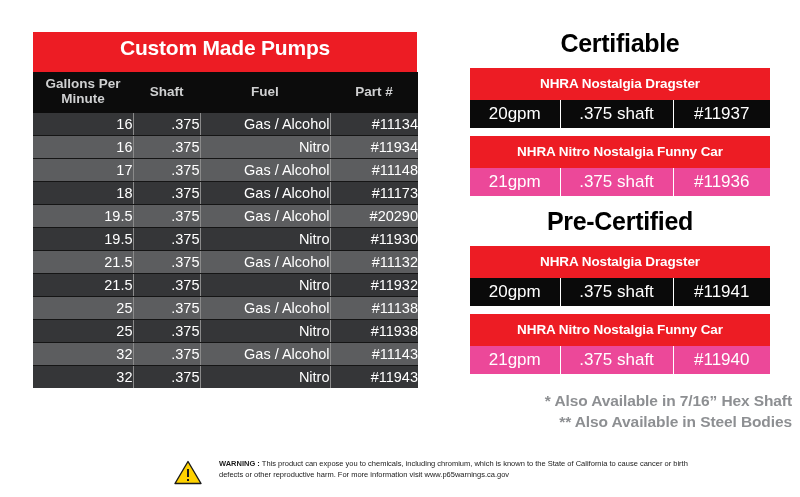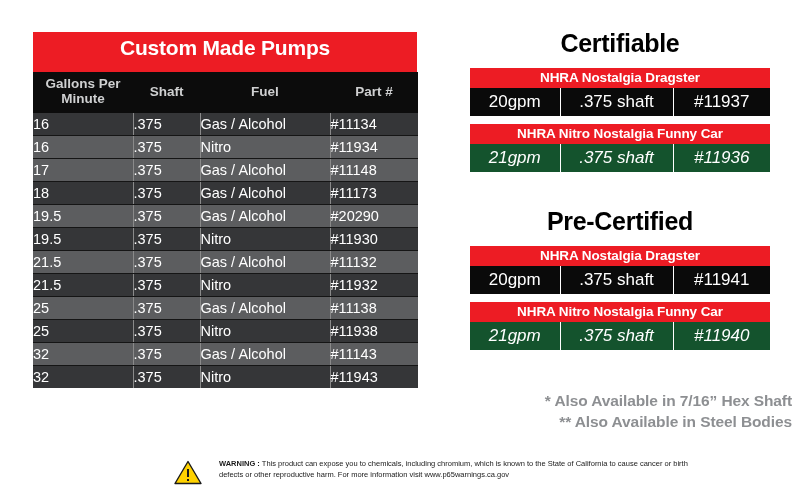--- a/index.html
+++ b/index.html
@@ -56,21 +56,21 @@
     height: 32px;
     vertical-align: middle;
     border: none;
     line-height: 1.08;
   }
   .main-grid thead th.hdr-gpm { padding-left: 4px; padding-right: 4px; }
 
   .main-grid tbody td {
     color: #ffffff;
     font-size: 14.5px;
-    text-align: left;
+    text-align: right;
     height: 22px;
     padding: 0;
     border-right: 1px solid #8a8a8a;
     border-bottom: 1px solid #151515;
     line-height: 22px;
     white-space: nowrap;
   }
   .main-grid tbody td:last-child { border-right: none; }
   .main-grid tbody tr.odd td  { background: #353638; }
   .main-grid tbody tr.even td { background: #5c5d5f; }
@@ -104,37 +104,37 @@
   .cert-table col.k1 { width: 90px; }
   .cert-table col.k2 { width: 113px; }
   .cert-table col.k3 { width: 97px; }
 
   .cert-table tr.band td {
     background: #ed1c24;
     color: #ffffff;
     font-size: 13.5px;
     font-weight: bold;
     text-align: center;
-    height: 20px;
+    height: 32px;
     line-height: 20px;
     padding: 0;
     letter-spacing: -0.1px;
   }
   .cert-table tr.vals td {
     color: #ffffff;
     font-size: 17px;
     text-align: center;
     height: 28px;
     line-height: 28px;
     padding: 0;
     border-right: 1px solid #ffffff;
   }
   .cert-table tr.vals td:last-child { border-right: none; }
   .cert-table tr.vals.dark td  { background: #0a0a0a; }
-  .cert-table tr.vals.gray td  { background: #14532d; font-style: italic; }
+  .cert-table tr.vals.gray td  { background: #ec4899; }
   .cert-table tr.spacer td {
     height: 8px;
     background: #ffffff;
     padding: 0;
     border: none;
   }
 
   
   .footnotes {
     position: absolute;

